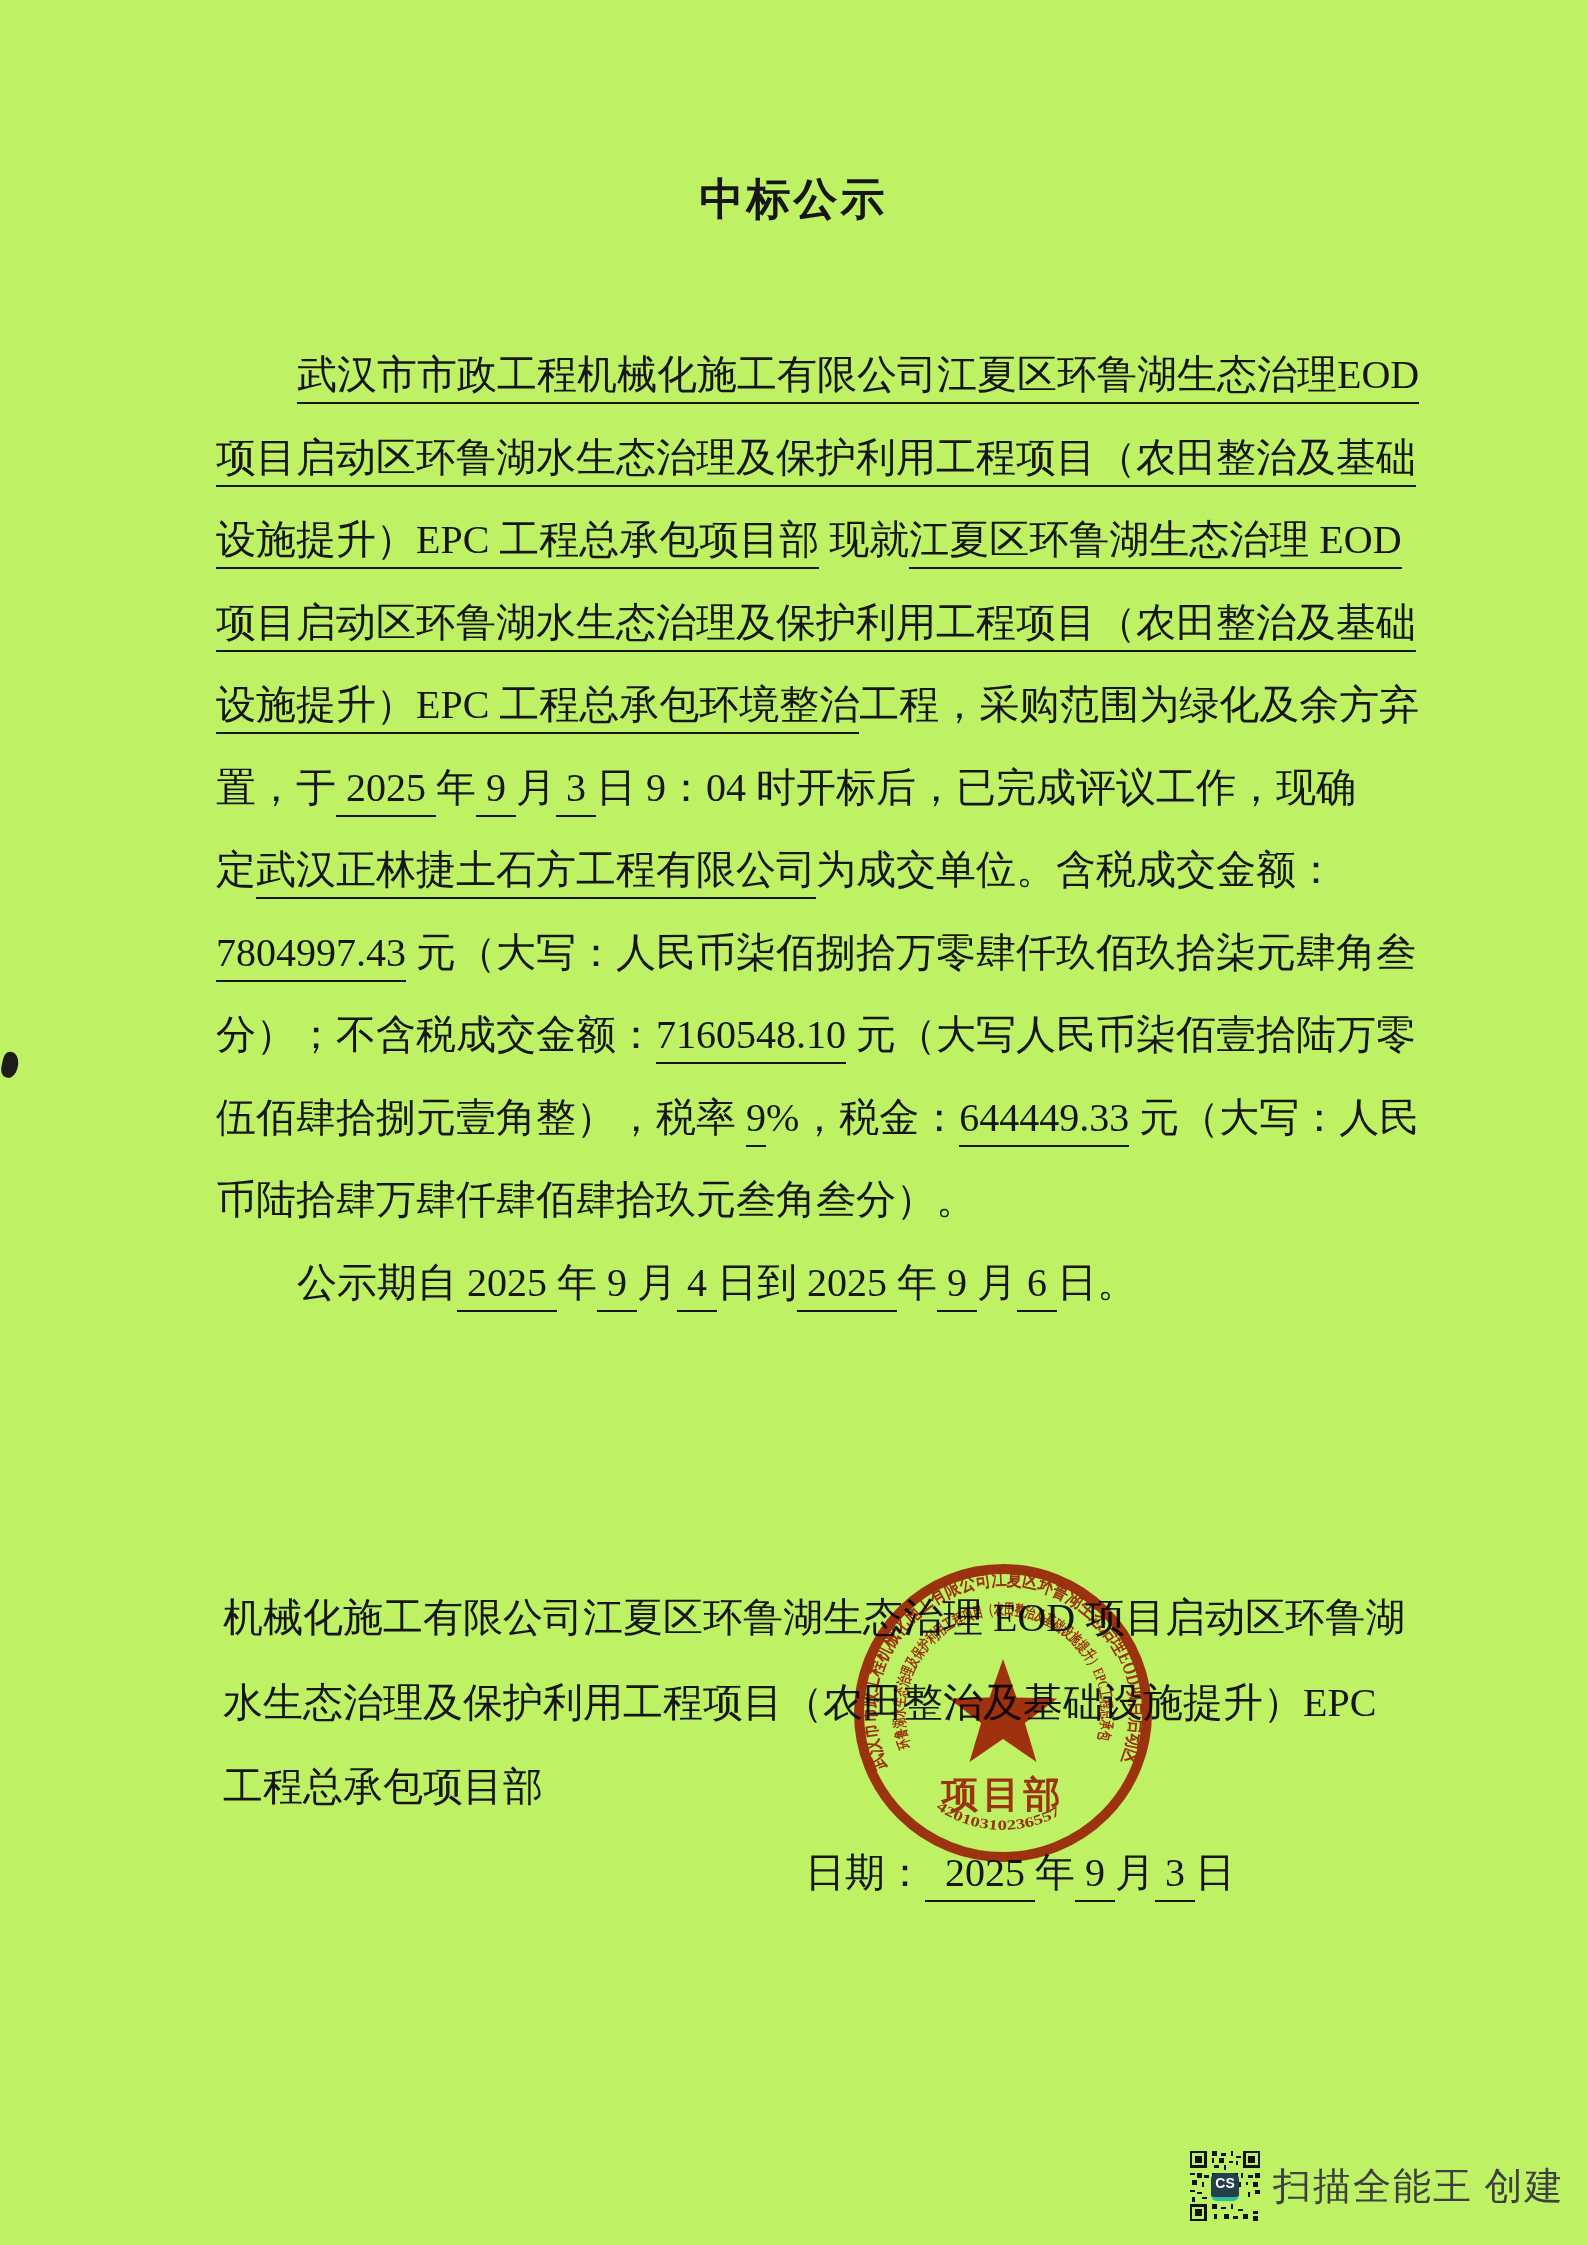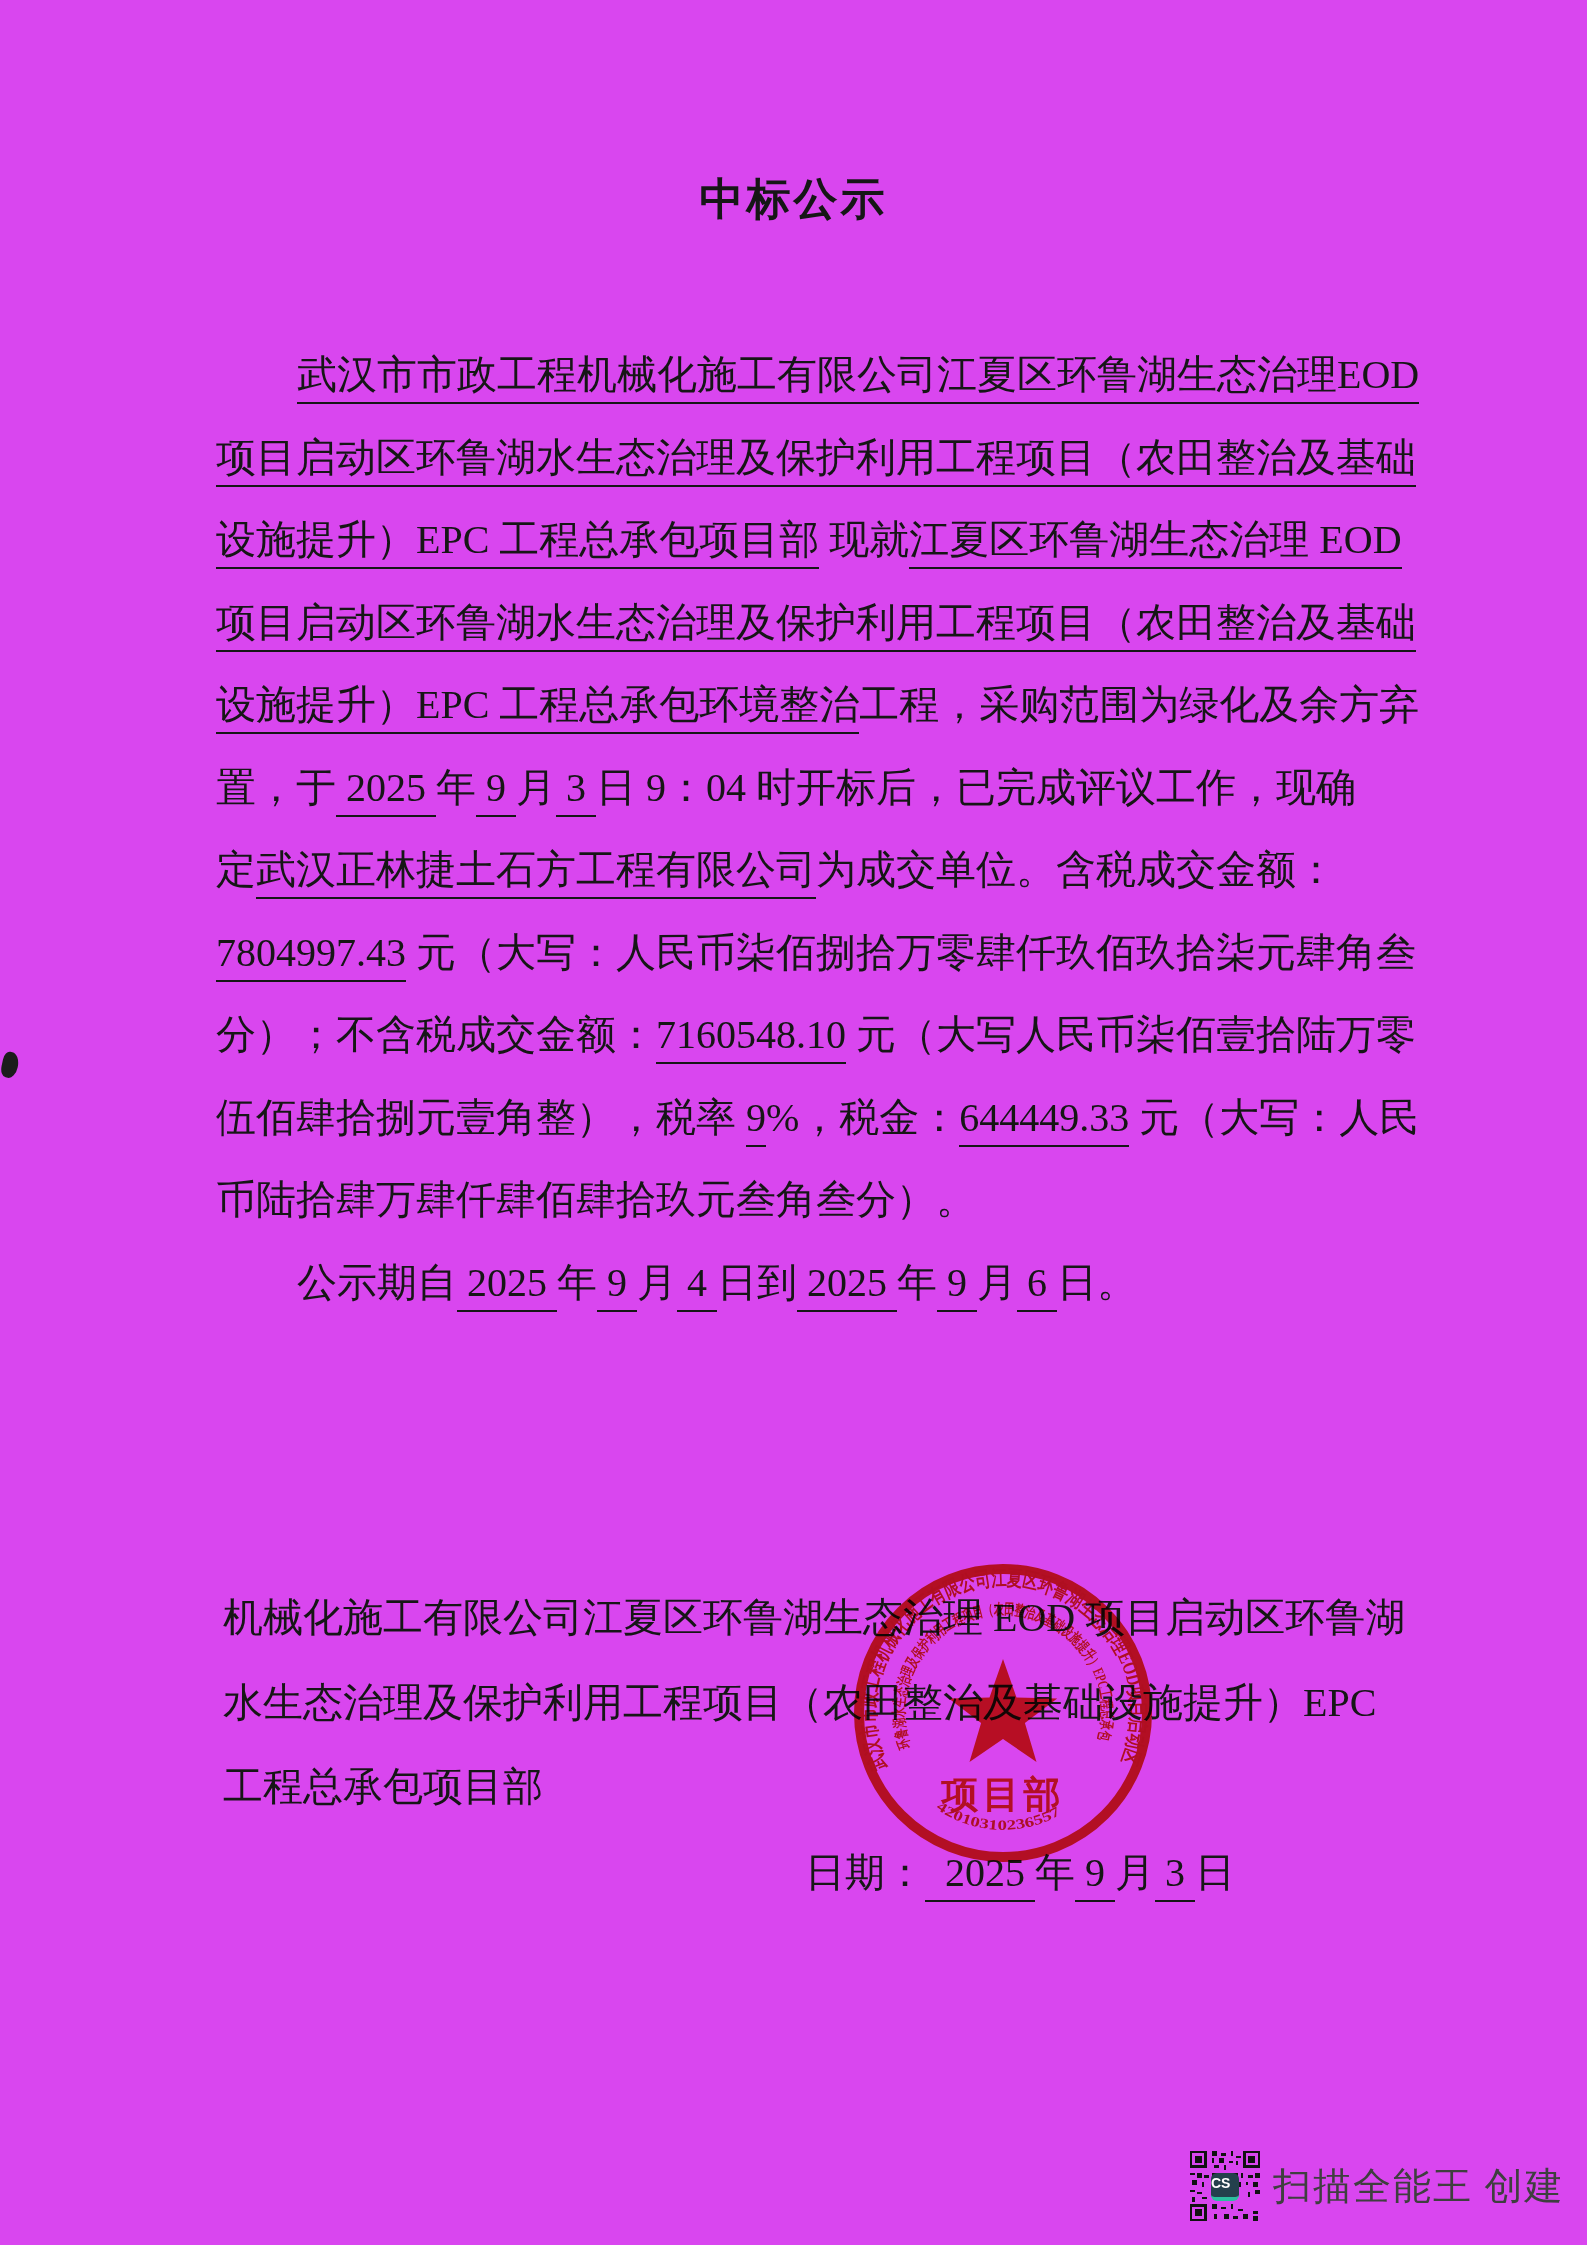--- a/index.html
+++ b/index.html
@@ -1,20 +1,20 @@
 <!DOCTYPE html>
 <html><head>
 <meta charset="utf-8">
 <style>
   html,body{margin:0;padding:0;background:#9a9a9a;}
   .page{
     position:relative;
     width:1587px;height:2245px;
     margin:0 auto;
-    background:#d946ef;
+    background:#bef264;
     overflow:hidden;
     font-family:"Liberation Serif","DejaVu Serif",serif;
     color:#161616;
   }
   .doc-title{
     position:absolute;top:170px;left:0;width:100%;
     text-align:center;
     font-family:"Liberation Sans","DejaVu Sans",sans-serif;
     font-weight:700;font-size:44px;letter-spacing:3px;
   }
@@ -53,21 +53,21 @@
     position:absolute;left:1190px;top:2146px;height:80px;
     display:flex;align-items:center;
   }
   .qr{position:relative;width:70px;height:72px;flex:0 0 auto;}
   .qr svg{width:70px;height:72px;display:block;}
   .cs-badge{
     position:absolute;left:21px;top:23px;width:28px;height:24px;
     background:#24404d;border-radius:6px;
     border-bottom:4px solid #2bbfa0;
     color:#ffffff;font-family:"Liberation Sans",sans-serif;
-    font-weight:700;font-size:14px;line-height:21px;text-align:left;
+    font-weight:700;font-size:14px;line-height:21px;text-align:center;
   }
   .footer-text{
     margin-left:13px;
     font-size:38px;color:#3f3f3f;letter-spacing:2px;white-space:nowrap;
   }
 </style>
 </head>
 <body>
 
 <div class="page">

